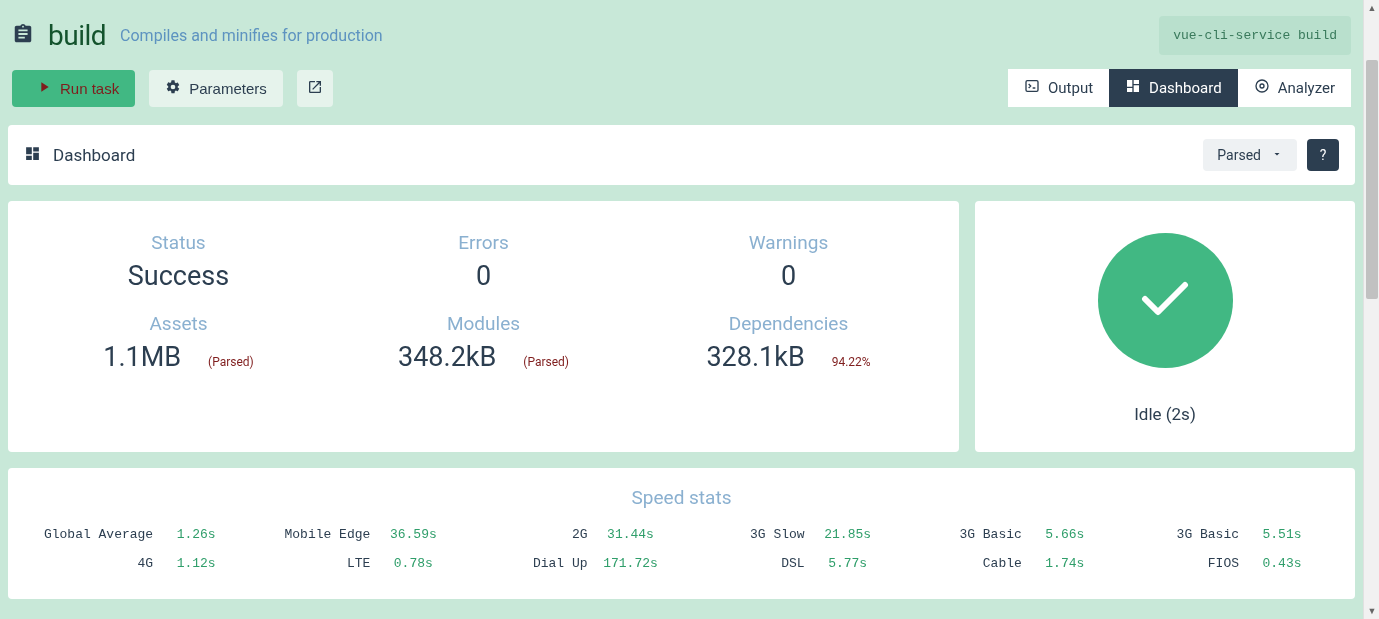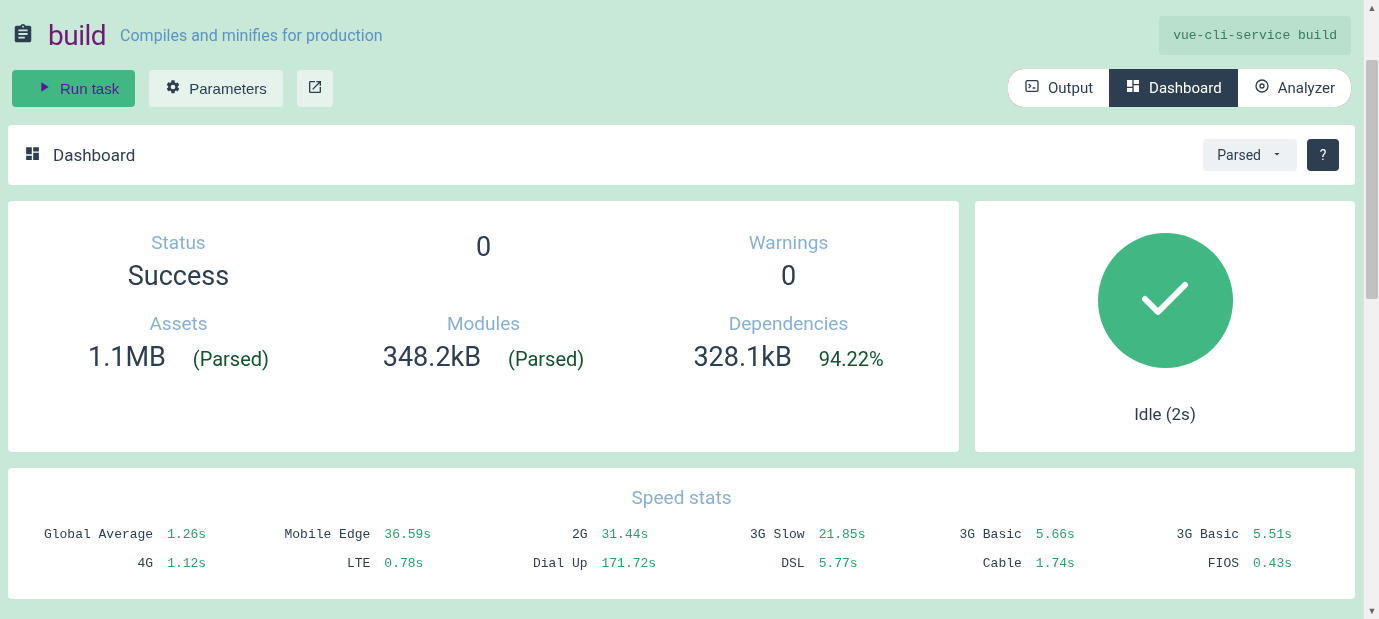--- a/index.html
+++ b/index.html
@@ -35,21 +35,21 @@
     font-size: 9px; color:#666;
   }
   .page { padding: 8px 8px 8px 8px; width: 1363px; }
 
   
   .header-row {
     display:flex; align-items:center; gap:14px;
     padding: 8px 4px 14px 4px;
   }
   .clipboard-icon { width:22px; height:22px; color:#2c3e50; }
-  .title { font-size: 28px; font-weight: 400; color:#701a75; letter-spacing: -0.5px; }
+  .title { font-size: 28px; font-weight: 400; color:#14532d; letter-spacing: -0.5px; }
   .subtitle { font-size: 16px; color:#5d93c0; font-weight:400; }
   .header-spacer { flex: 1; }
   .cmd-pill {
     background:#b9e0cd;
     color:#3a7a5c;
     font-family: "SFMono-Regular", Consolas, "Liberation Mono", Menlo, monospace;
     font-size: 13px;
     padding: 12px 14px;
     border-radius: 4px;
   }
@@ -61,25 +61,25 @@
   }
   .btn {
     display:inline-flex; align-items:center; gap:8px;
     border:none; border-radius:4px;
     padding: 9px 16px;
     font-size: 15px;
     cursor:pointer;
     background:#e6f3ec;
     color:#2c3e50;
   }
-  .btn.primary { background:#41b883; color:#4c1d95;padding-left:24px; }
+  .btn.primary { background:#41b883; color:#7f1d1d;padding-left:24px; }
   .btn.icon-only { padding: 9px 10px; }
   .btn svg { width:16px; height:16px; }
   .toolbar-spacer { flex:1; }
-  .tabbar { display:flex; background:#be185d; border-radius:16px; overflow:hidden; }
+  .tabbar { display:flex; background:#be185d; border-radius:0; overflow:hidden; }
   .tab { display:inline-flex; align-items:center; gap:8px; padding:9px 16px; font-size:15px; color:#2c3e50; cursor:pointer; background:#fff; }
   .tab.active { background:#2c3e50; color:#fff; }
   .tab svg { width:16px; height:16px; }
 
   
   .dash-head {
     background:#fff; border-radius:4px;
     display:flex; align-items:center;
     padding: 14px 16px;
     margin-bottom: 16px;
@@ -108,35 +108,35 @@
     background:#41b883; display:flex; align-items:center; justify-content:center;
     margin-bottom: 36px;
   }
   .check-disc svg { width:48px; height:36px; color:#fff; }
   .status-text { font-size:17px; color:#2c3e50; }
 
   .stat-grid { display:grid; grid-template-columns: repeat(3, 1fr); row-gap: 20px; }
   .stat { text-align:center; }
   .stat-label { color:#8ab0d0; font-size:19px; margin-bottom:6px; font-weight:400; }
   .stat-val { font-size:27px; color:#2c3e50; font-weight:400; }
-  .stat-sub { font-size:20px; color:#14532d; margin-left:23px; }
+  .stat-sub { font-size:12px; color:#7f1d1d; margin-left:23px; }
 
   
   .speed-card { background:#fff; border-radius:4px; padding: 18px 22px 28px 22px; }
   .speed-title { text-align:center; color:#8ab0d0; font-size:19px; margin-bottom:18px; }
   .speed-grid {
     display:grid;
     grid-template-columns: repeat(6, 1fr);
     row-gap: 14px;
     font-family: "SFMono-Regular", Consolas, "Liberation Mono", Menlo, monospace;
     font-size: 13px;
   }
   .speed-cell { display:flex; justify-content:flex-end; align-items:baseline; gap:14px; padding-right: 22px; }
   .speed-cell .name { color:#2c3e50; text-align:right; }
-  .speed-cell .val { color:#2f9e6a; min-width:58px; text-align:left; }
+  .speed-cell .val { color:#2f9e6a; min-width:58px; text-align:center; }
 </style>
 </head>
 <body>
 
 <div class="page">
 
   <div class="header-row">
     <span>
       <svg class="clipboard-icon" viewBox="0 0 24 24" fill="currentColor">
         <path d="M19 3h-4.18C14.4 1.84 13.3 1 12 1s-2.4.84-2.82 2H5c-1.1 0-2 .9-2 2v14c0 1.1.9 2 2 2h14c1.1 0 2-.9 2-2V5c0-1.1-.9-2-2-2zm-7 0c.55 0 1 .45 1 1s-.45 1-1 1-1-.45-1-1 .45-1 1-1zM7 7h10v2H7zM7 11h10v2H7zM7 15h7v2H7z"></path>
@@ -229,20 +229,21 @@
   </div>
 
   <div class="cards-row">
     <div class="card stats-card">
       <div class="stat-grid">
         <div class="stat">
           <div class="stat-label">Status</div>
           <div class="stat-val">Success</div>
         </div>
         <div class="stat">
+          <div class="stat-label">Errors</div>
           <div class="stat-val">0</div>
         </div>
         <div class="stat">
           <div class="stat-label">Warnings</div>
           <div class="stat-val">0</div>
         </div>
         <div class="stat">
           <div class="stat-label">Assets</div>
           <div>
             <span class="stat-val">1.1MB</span>

